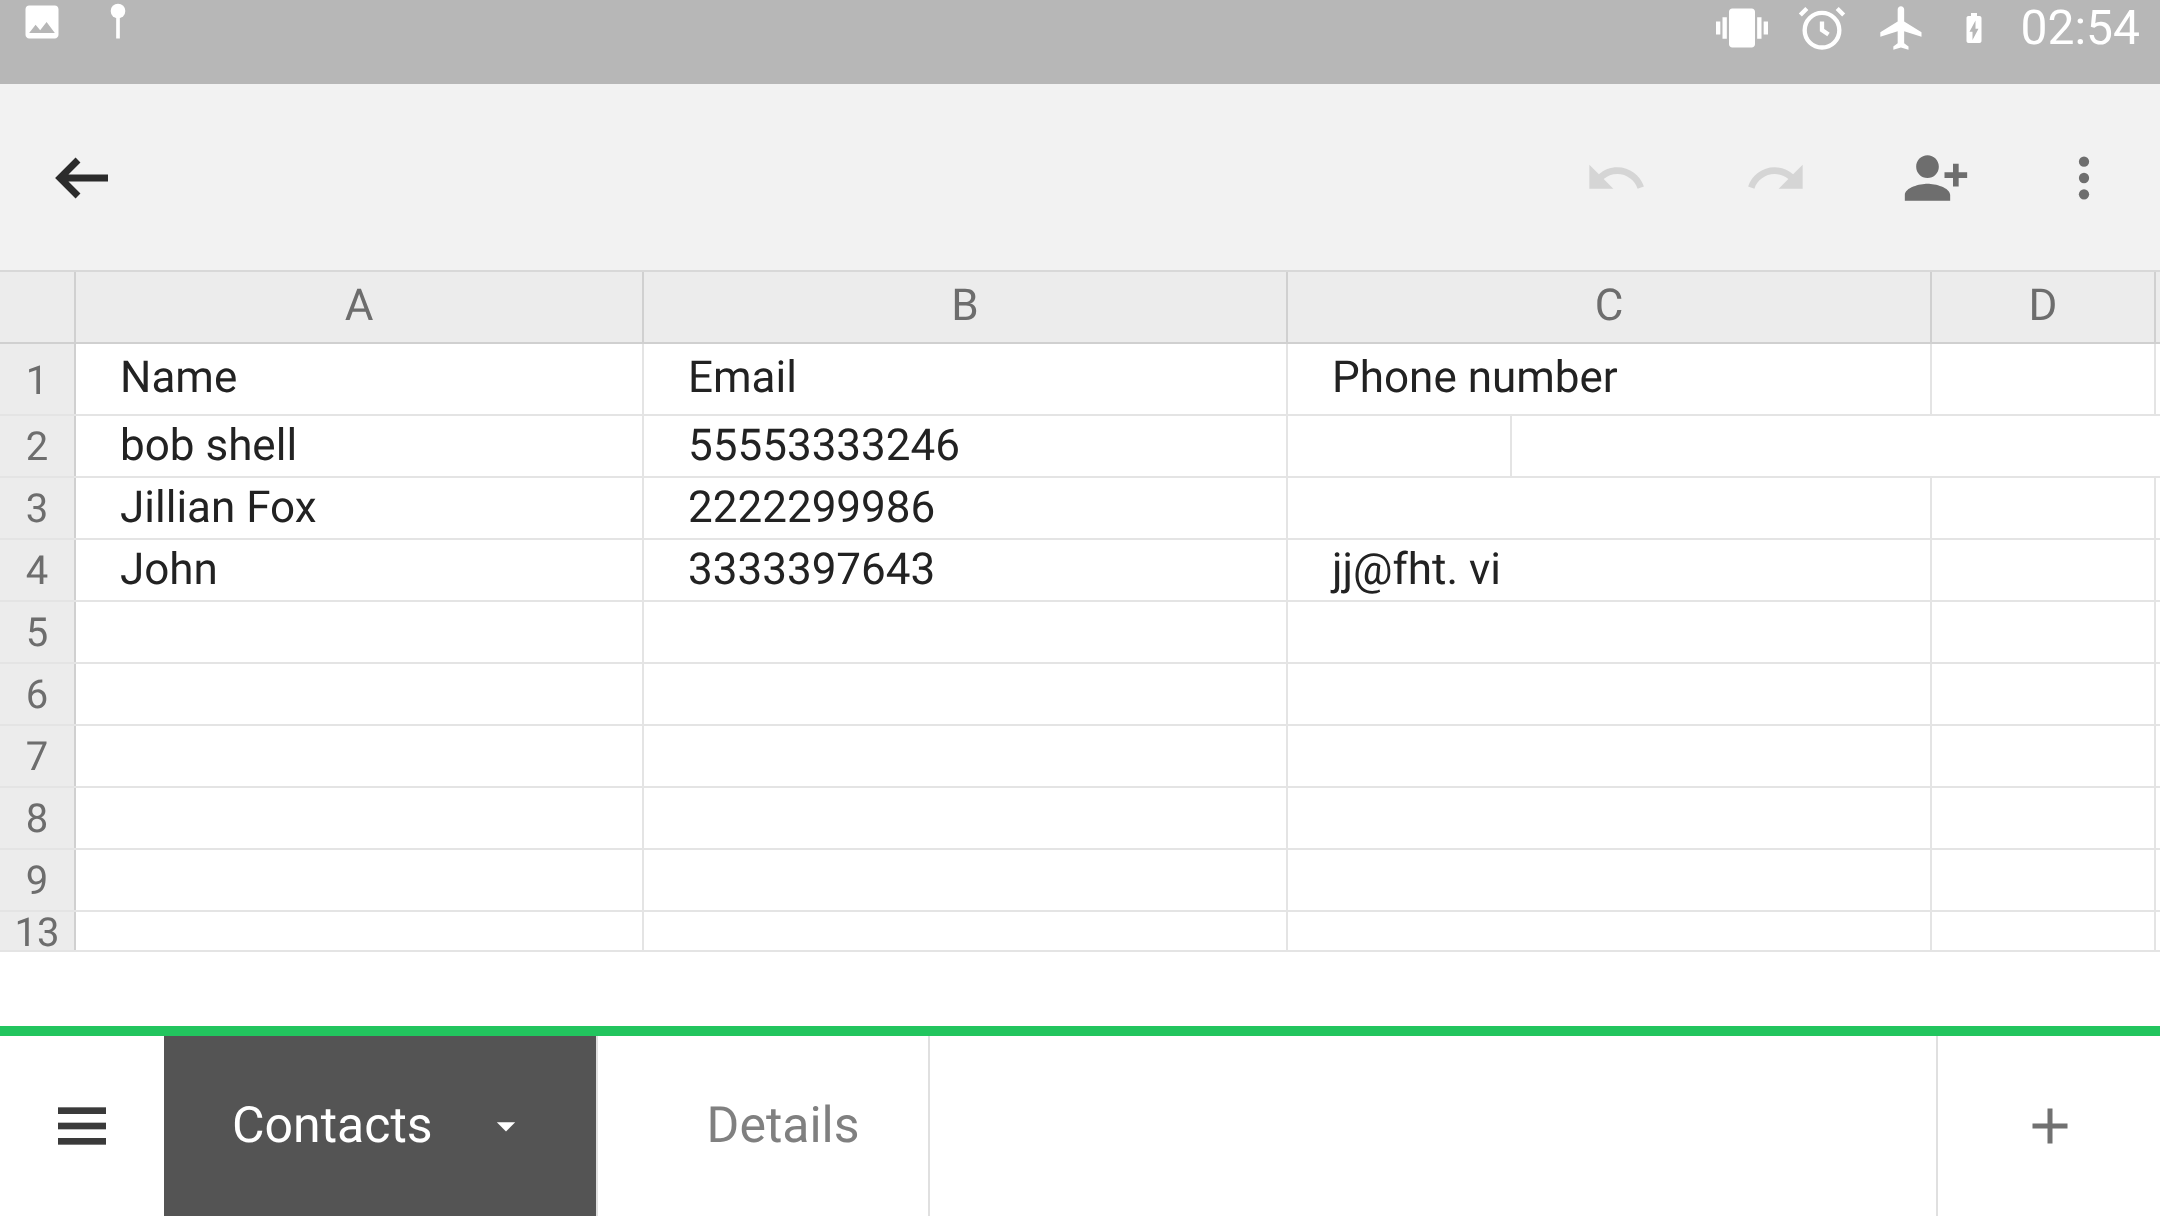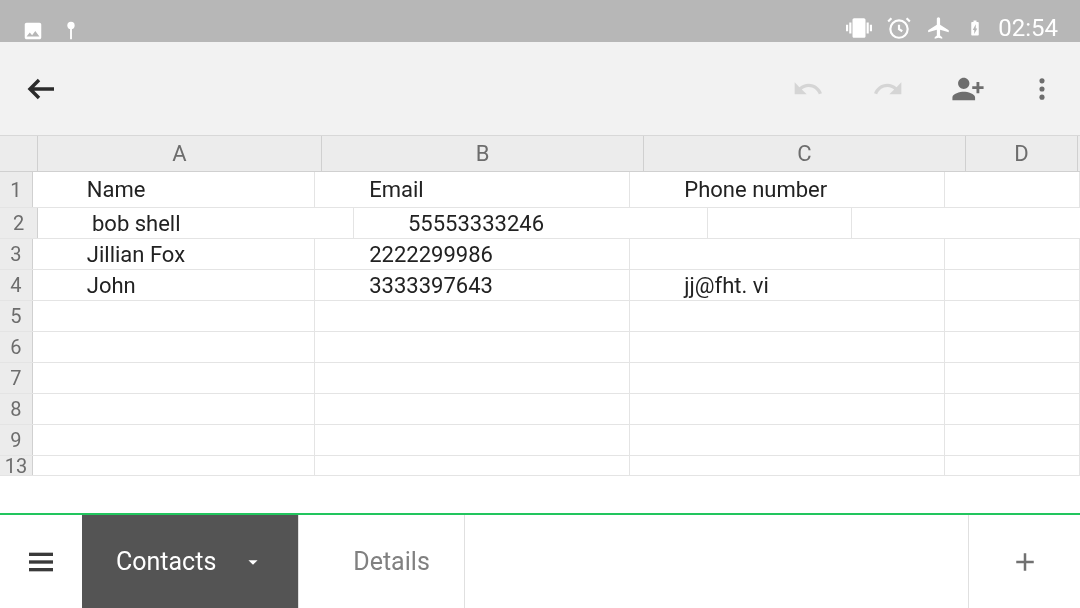--- a/index.html
+++ b/index.html
@@ -1,38 +1,38 @@
 <!DOCTYPE html>
 <html><head>
   <meta charset="utf-8">
   <style>
     * { margin: 0; padding: 0; box-sizing: border-box; }
     body { font-family: Roboto, Arial, sans-serif; width: 1080px; height: 608px; overflow: hidden; background: #fff; }
     
-    .status-bar { height: 42px; background: #b7b7b7; display: flex; align-items: flex-end; padding: 0 22px; color: #fff; }
+    .status-bar { height: 42px; background: #b7b7b7; display: flex; align-items: flex-start; padding: 0 10px; color: #fff; }
     .status-left { display: flex; gap: 16px; align-items: center; }
     .status-right { margin-left: auto; display: flex; gap: 14px; align-items: center; font-size: 24px; font-weight: 400; }
     .status-icon { display: inline-flex; }
     
     .app-bar { height: 94px; background: #f2f2f2; display: flex; align-items: center; padding: 0 24px; border-bottom: 1px solid #d8d8d8; }
     .app-bar-left { display: flex; align-items: center; }
     .app-bar-right { margin-left: auto; display: flex; gap: 40px; align-items: center; }
     .icon-btn { display: inline-flex; cursor: pointer; }
     
     .col-headers { height: 36px; background: #ececec; display: flex; border-bottom: 1px solid #d0d0d0; }
     .row-hdr-spacer { width: 38px; background: #ececec; border-right: 1px solid #d0d0d0; }
     .col-hdr { display: flex; align-items: center; justify-content: center; color: #6d6d6d; font-size: 22px; border-right: 1px solid #d0d0d0; }
     .colA { width: 284px; } .colB { width: 322px; } .colC { width: 322px; } .colD { width: 112px; }
     
     .grid-row { height: 31px; display: flex; border-bottom: 1px solid #e4e4e4; }
     .grid-row.header-row { height: 36px; }
     .row-hdr { width: 38px; background: #ececec; border-right: 1px solid #d0d0d0; display: flex; align-items: center; justify-content: center; color: #6d6d6d; font-size: 20px; }
-    .cell { border-right: 1px solid #e4e4e4; display: flex; align-items: center; padding: 0 22px; font-size: 22px; color: #222; overflow: hidden; white-space: nowrap; margin-left: 32px; }
-    
-    .bottom-bar { position: absolute; bottom: 0; left: 0; right: 0; height: 95px; background: #fff; display: flex; align-items: stretch; border-top: 2px solid #22c55e; }
+    .cell { border-right: 1px solid #e4e4e4; display: flex; align-items: center; padding: 0 22px; font-size: 22px; color: #222; overflow: hidden; white-space: nowrap; }
+    
+    .bottom-bar { position: absolute; bottom: 0; left: 0; right: 0; height: 95px; background: #fff; display: flex; align-items: stretch; border-top: 5px solid #22c55e; }
     .hamburger { width: 82px; display: flex; align-items: center; justify-content: center; }
     .tab { display: flex; align-items: center; padding: 0 34px; font-size: 25px; border-right: 1px solid #e0e0e0; }
     .tab.active { background: #545454; color: #fff; }
     .tab.inactive { color: #808080; background: #fff; margin-left: 20px; }
     .tab-caret { margin-left: 26px; display: inline-flex; }
     .add-tab { margin-left: auto; width: 112px; display: flex; align-items: center; justify-content: center; border-left: 1px solid #e0e0e0; }
   </style>
 </head>
 <body>
 

